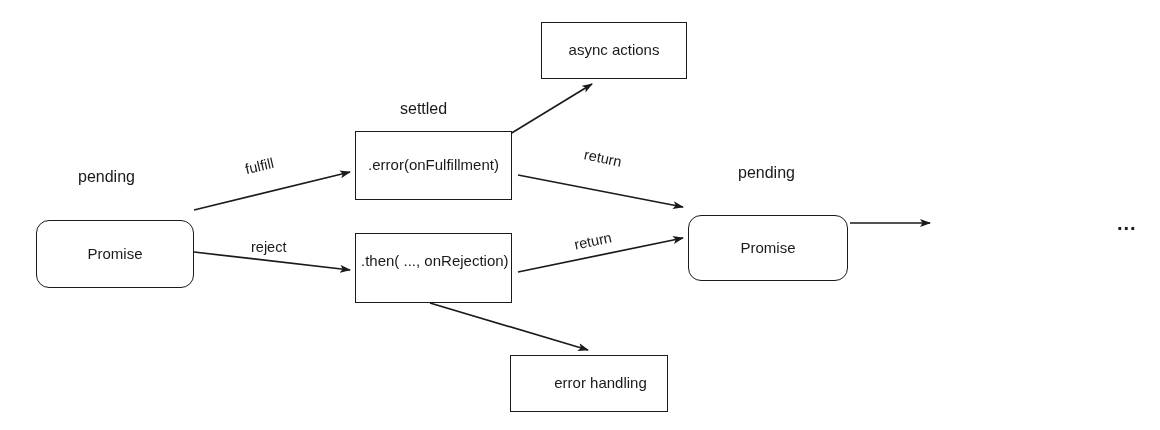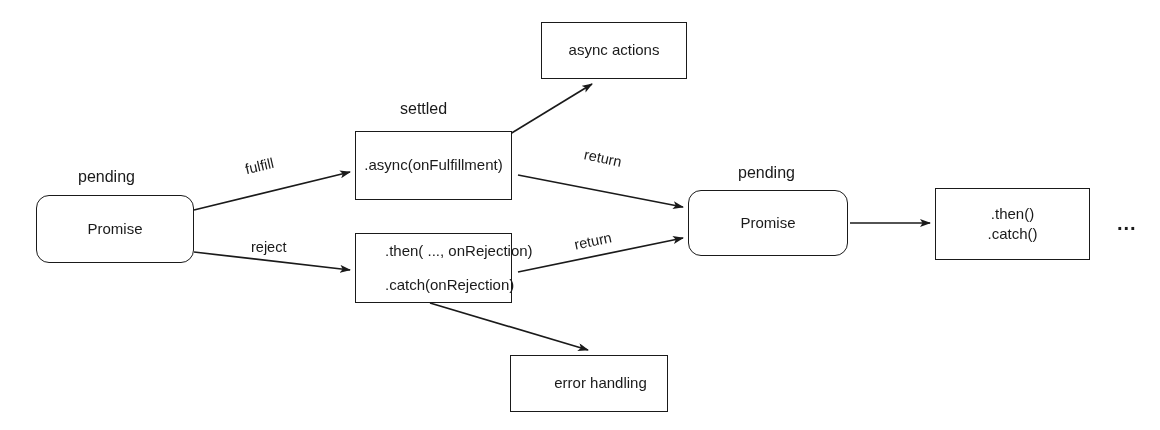--- a/index.html
+++ b/index.html
@@ -33,33 +33,33 @@
     align-items: center;
     justify-content: center;
     flex-direction: column;
     color: #1a1a1a;
     font-size: 15px;
     line-height: 1.35;
     z-index: 2;
   }
   .node.rounded {
     border-radius: 13px;
+    margin-top: 25px;
   }
   .node .line {
     display: block;
     white-space: pre;
   }
   .node.left-align {
     align-items: flex-start;
     justify-content: center;
     padding-left: 5px;
   }
   .node.left-align .line {
     text-align: right;
-    margin-left: 24px;
   }
   .state-label {
     position: absolute;
     font-size: 16px;
     color: #1a1a1a;
     white-space: nowrap;
     z-index: 3;
   }
   .edge-label {
     position: absolute;
@@ -109,45 +109,40 @@
 
   <div class="state-label" style="left:400px; top:100px;">settled</div>
 
   <div class="state-label" style="left:738px; top:164px;">pending</div>
 
   <div class="node rounded" style="left:36px; top:195px; width:158px; height:68px;">
     <span class="line">Promise</span>
   </div>
 
   <div class="node" style="left:355px; top:131px; width:157px; height:69px;">
-    <span class="line">.async(onFulfillment)</span>
+    <span class="line">.error(onFulfillment)</span>
   </div>
 
   <div class="node left-align" style="left:355px; top:233px; width:157px; height:70px;">
     <span class="line">.then( ..., onRejection)</span>
     <span class="row-gap"></span>
-    <span class="line">.catch(onRejection)</span>
   </div>
 
   <div class="node" style="left:513px; top:22px; width:146px; height:57px;margin-left:28px;">
     <span class="line">async actions</span>
   </div>
 
   <div class="node" style="left:510px; top:355px; width:158px; height:57px;padding-left:23px;">
     <span class="line">error handling</span>
   </div>
 
   <div class="node rounded" style="left:688px; top:190px; width:160px; height:66px;">
     <span class="line">Promise</span>
   </div>
 
-  <div class="node" style="left:935px; top:188px; width:155px; height:72px;">
-    <span class="line">.then()</span>
-    <span class="line">.catch()</span>
-  </div>
 
   <div class="ellipsis" style="left:1117px; top:212px;">...</div>
 
   <div class="edge-label" style="left:245px; top:158px; transform: rotate(-13deg);">fulfill</div>
 
   <div class="edge-label" style="left:251px; top:239px;">reject</div>
 
   <div class="edge-label" style="left:584px; top:150px; transform: rotate(12deg);">return</div>
 
   <div class="edge-label" style="left:574px; top:233px; transform: rotate(-12deg);">return</div>

